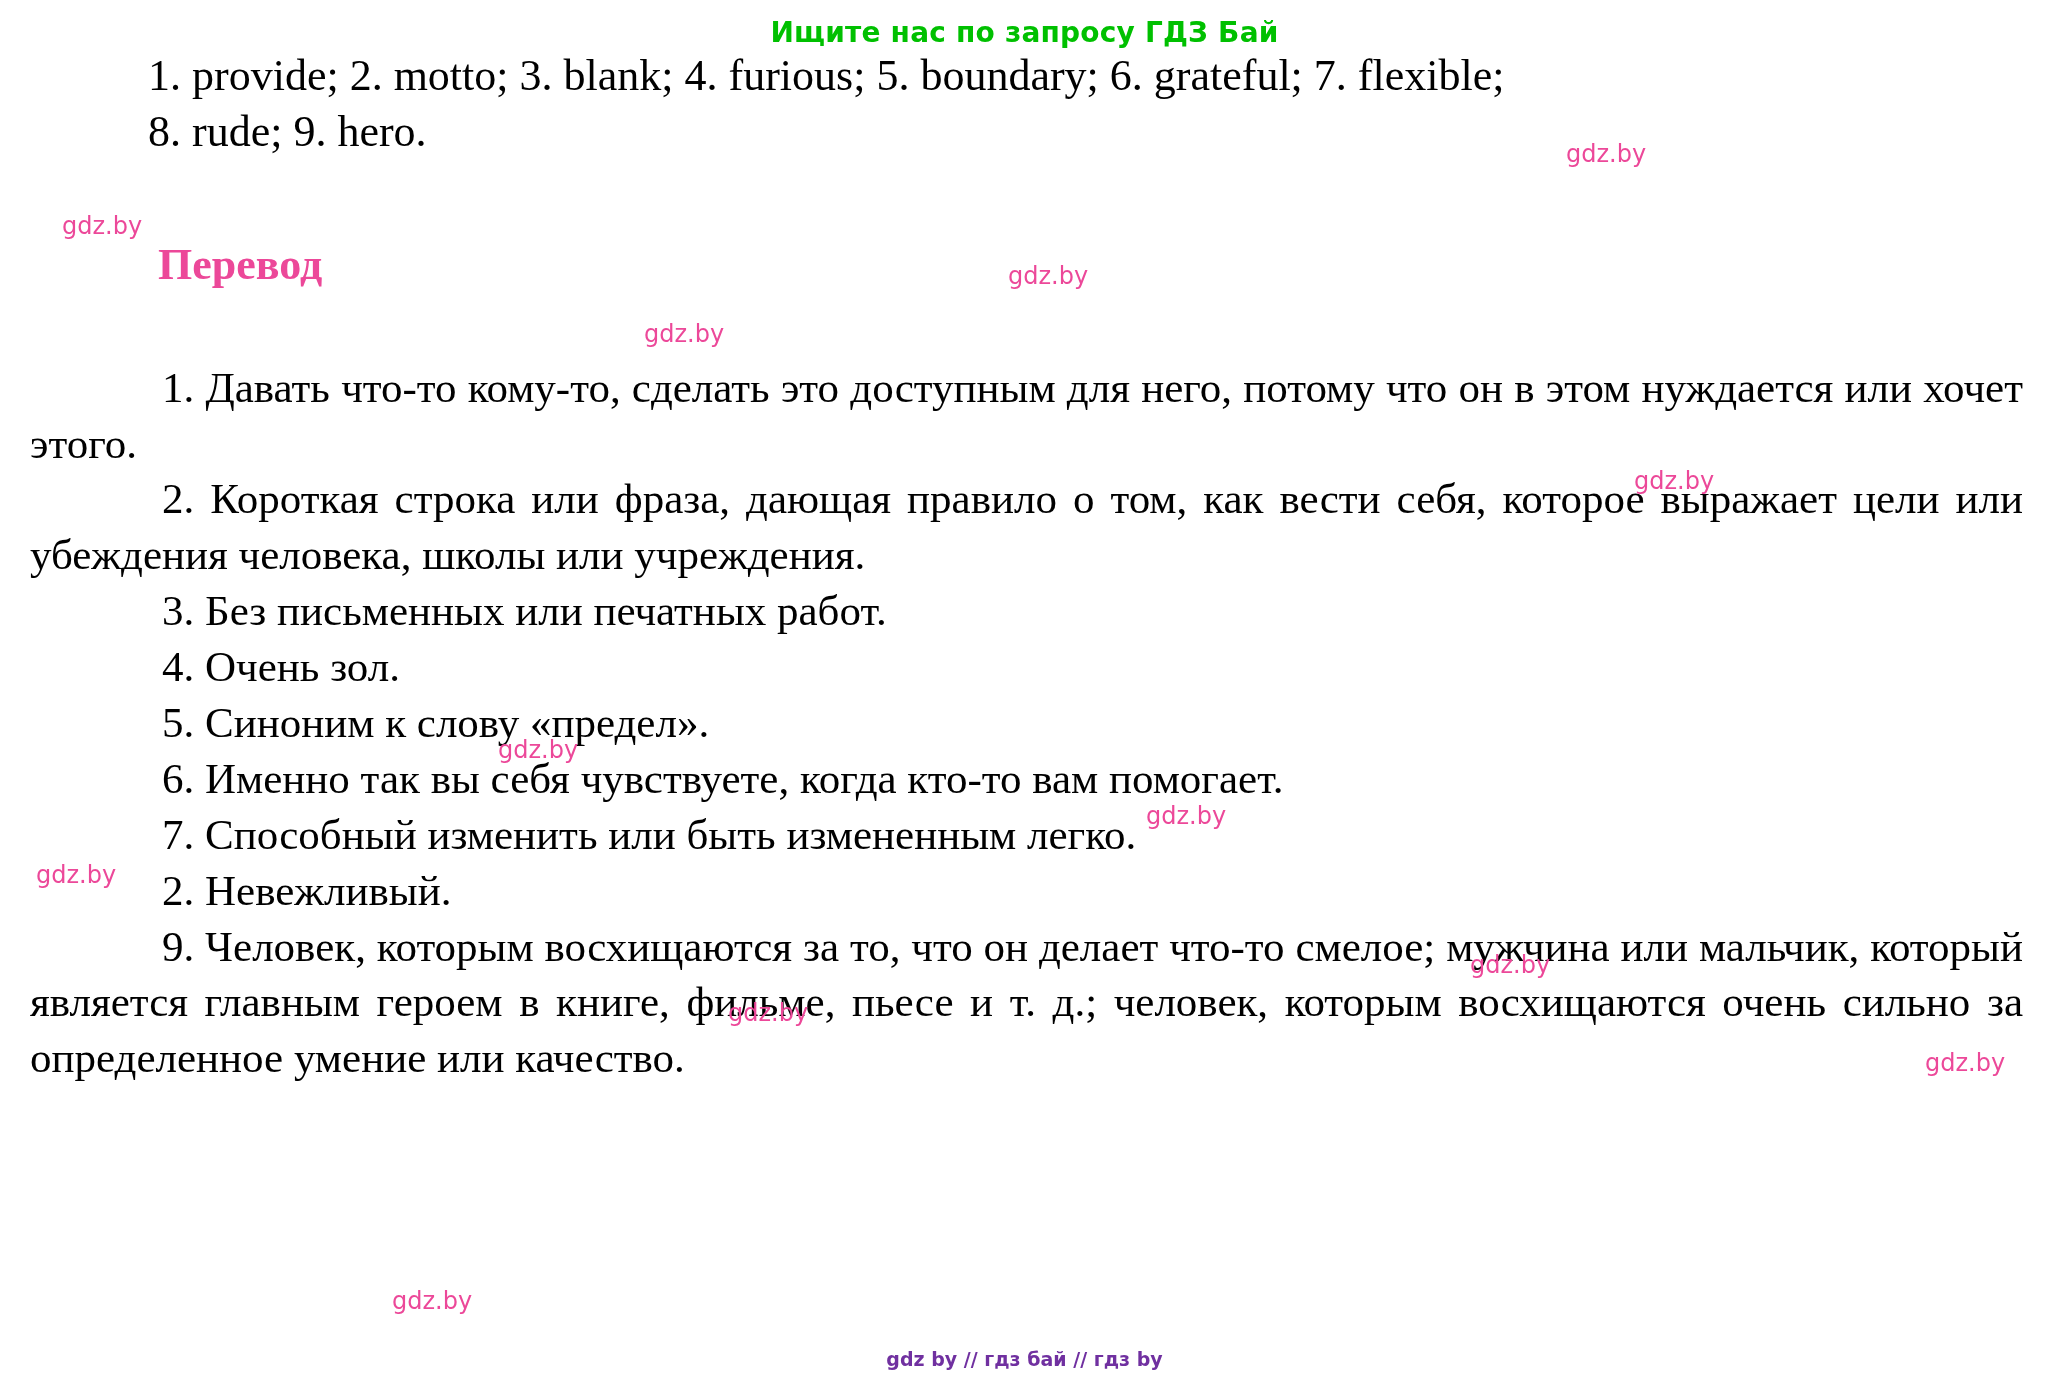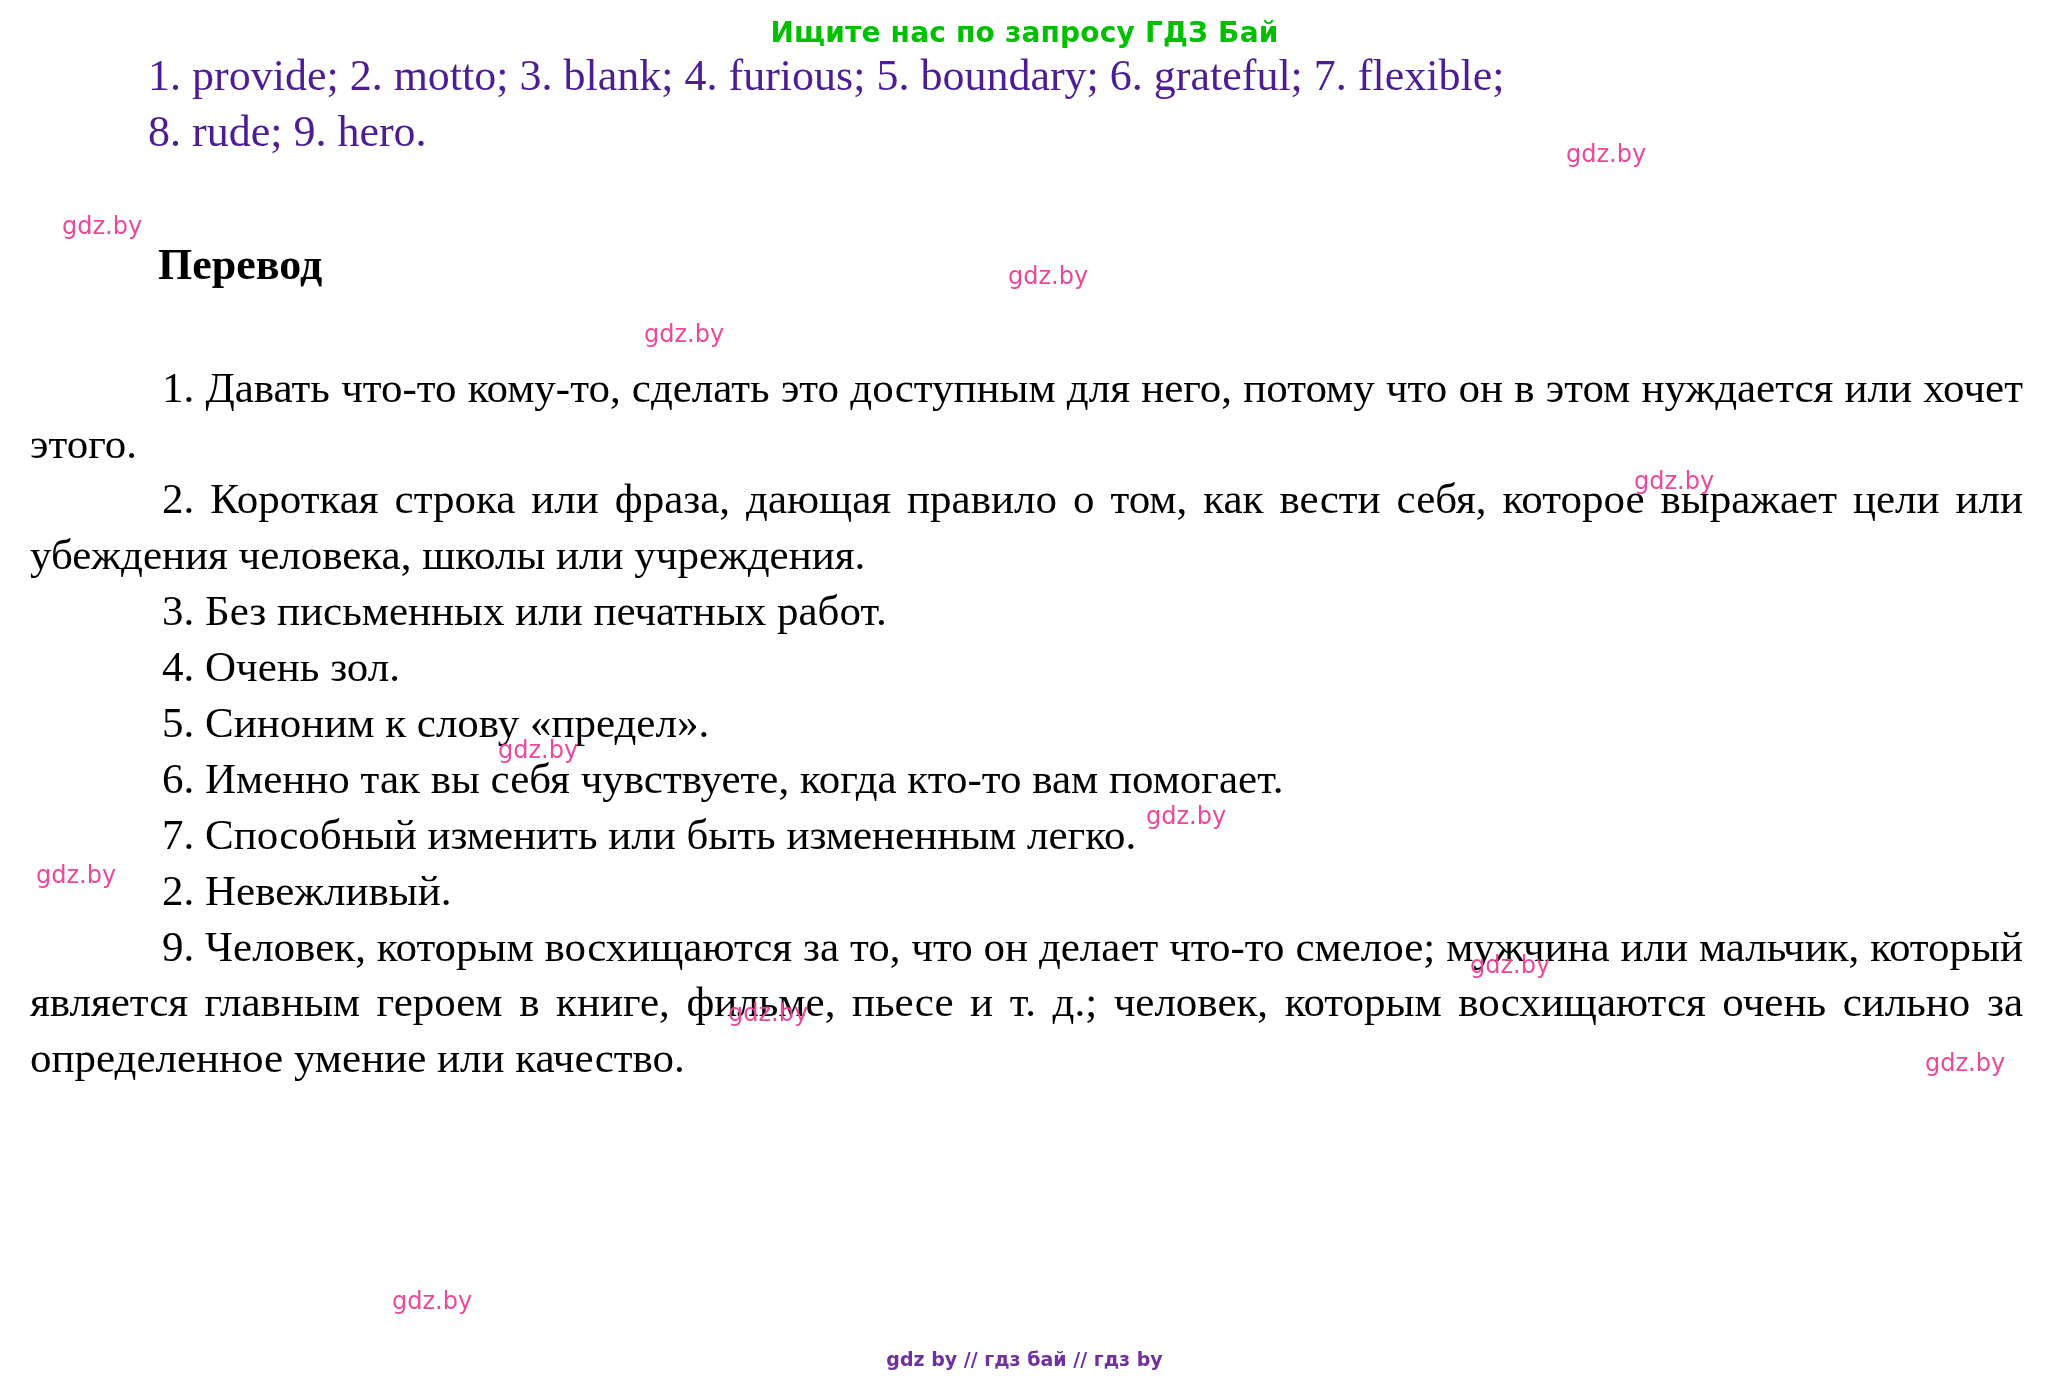--- a/index.html
+++ b/index.html
@@ -36,32 +36,32 @@
     position: absolute;
     top: 48px;
     left: 0;
     width: 2049px;
     padding: 0 18px 0 18px;
     box-sizing: border-box;
   }
   .answers {
     font-size: 44px;
     line-height: 1.28;
-    color: #4c1d95;
+    color: #000000;
     margin: 0 0 12px 0;
     padding-left: 130px;
     text-indent: 0;
   }
   .answers .line2 {
     display: block;
   }
   .heading {
     font-size: 44px;
     font-weight: bold;
-    color: #000000;
+    color: #ec4899;
     margin-top: 78px;
     padding-left: 140px;
   }
   .para {
     font-size: 43px;
     line-height: 1.30;
     color: #000;
     margin: 0;
     text-align: justify;
     text-indent: 132px;

